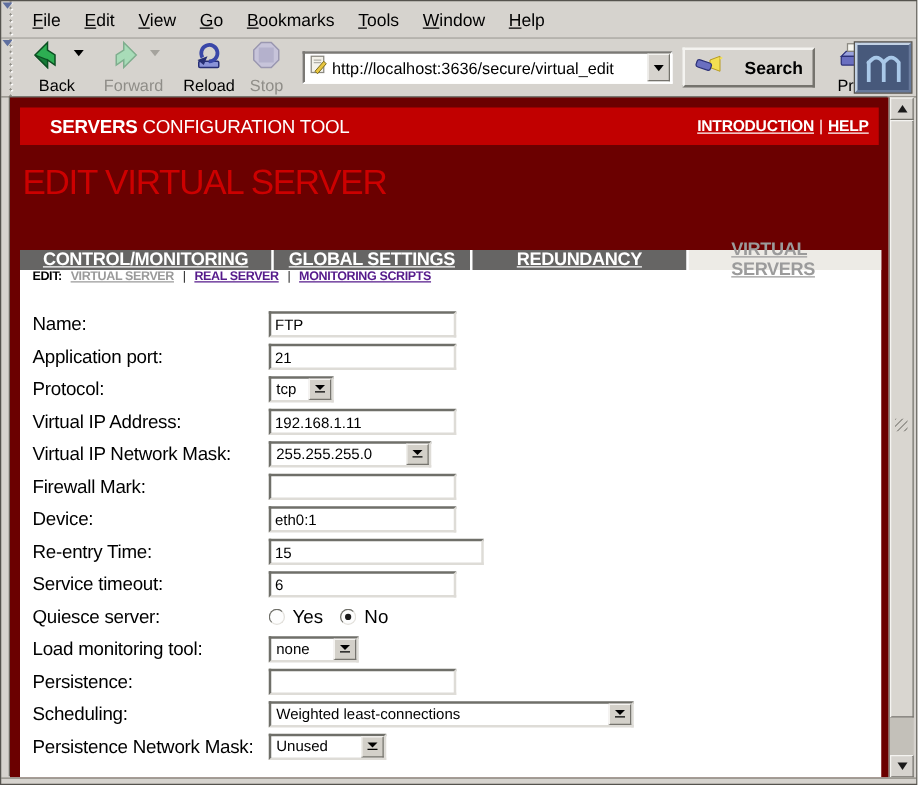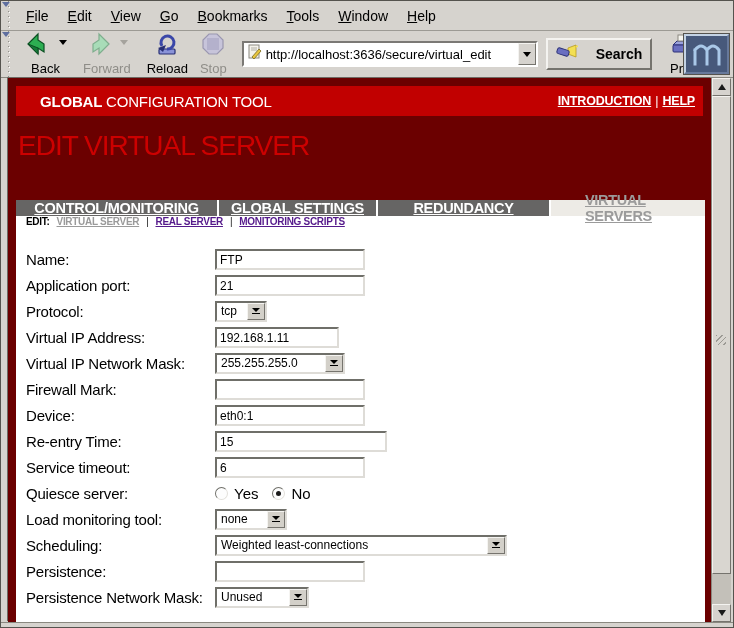--- a/index.html
+++ b/index.html
@@ -223,21 +223,21 @@
 
   <div class="logo-box">
     <svg width="34" height="30" viewBox="0 0 34 30">
         <path d="M5 25 V11 M5 11 q6 -8 12 0 V25 M17 11 q6 -8 12 0 V25" fill="none" stroke="#a9c8e8" stroke-width="3" stroke-linecap="square"></path>
       </svg>
   </div>
 </div>
 
 <div class="viewport">
   <div class="redbar">
-    <span class="brand-line"><span class="brand">GLOBAL</span><span> CONFIGURATION TOOL</span></span>
+    <span class="brand-line"><span class="brand">SERVERS</span><span> CONFIGURATION TOOL</span></span>
     <span class="spacer"></span>
     <a class="hdr-link">INTRODUCTION</a>
     <span class="hdr-sep">|</span>
     <a class="hdr-link">HELP</a>
   </div>
 
   <div class="page-heading">EDIT VIRTUAL SERVER</div>
 
   <div class="white-panel">
     <div class="tabrow">
@@ -268,21 +268,21 @@
           <div class="selectbox" style="width: 52px;">
             <span class="sel-text">tcp</span>
             <span class="sel-btn">
               <span class="tri"></span>
               <span class="bar"></span>
             </span>
           </div>
         </div>
         <div class="frow">
           <span class="flabel">Virtual IP Address:</span>
-          <input class="tinput" value="192.168.1.11" style="width: 124px;">
+          <input class="tinput" value="192.168.1.11" style="width: 150px;">
         </div>
         <div class="frow">
           <span class="flabel">Virtual IP Network Mask:</span>
           <div class="selectbox" style="width: 130px;">
             <span class="sel-text">255.255.255.0</span>
             <span class="sel-btn">
               <span class="tri"></span>
               <span class="bar"></span>
             </span>
           </div>
@@ -318,34 +318,34 @@
           <span class="flabel">Load monitoring tool:</span>
           <div class="selectbox" style="width: 72px;">
             <span class="sel-text">none</span>
             <span class="sel-btn">
               <span class="tri"></span>
               <span class="bar"></span>
             </span>
           </div>
         </div>
         <div class="frow">
+          <span class="flabel">Persistence:</span>
+          <input class="tinput" value="" style="width: 150px;">
+        </div>
+        <div class="frow">
           <span class="flabel">Scheduling:</span>
           <div class="selectbox" style="width: 292px;">
             <span class="sel-text">Weighted least-connections</span>
             <span class="sel-btn">
               <span class="tri"></span>
               <span class="bar"></span>
             </span>
           </div>
         </div>
         <div class="frow">
-          <span class="flabel">Persistence:</span>
-          <input class="tinput" value="" style="width: 150px;">
-        </div>
-        <div class="frow">
           <span class="flabel">Persistence Network Mask:</span>
           <div class="selectbox" style="width: 94px;">
             <span class="sel-text">Unused</span>
             <span class="sel-btn">
               <span class="tri"></span>
               <span class="bar"></span>
             </span>
           </div>
         </div>
       </div>

